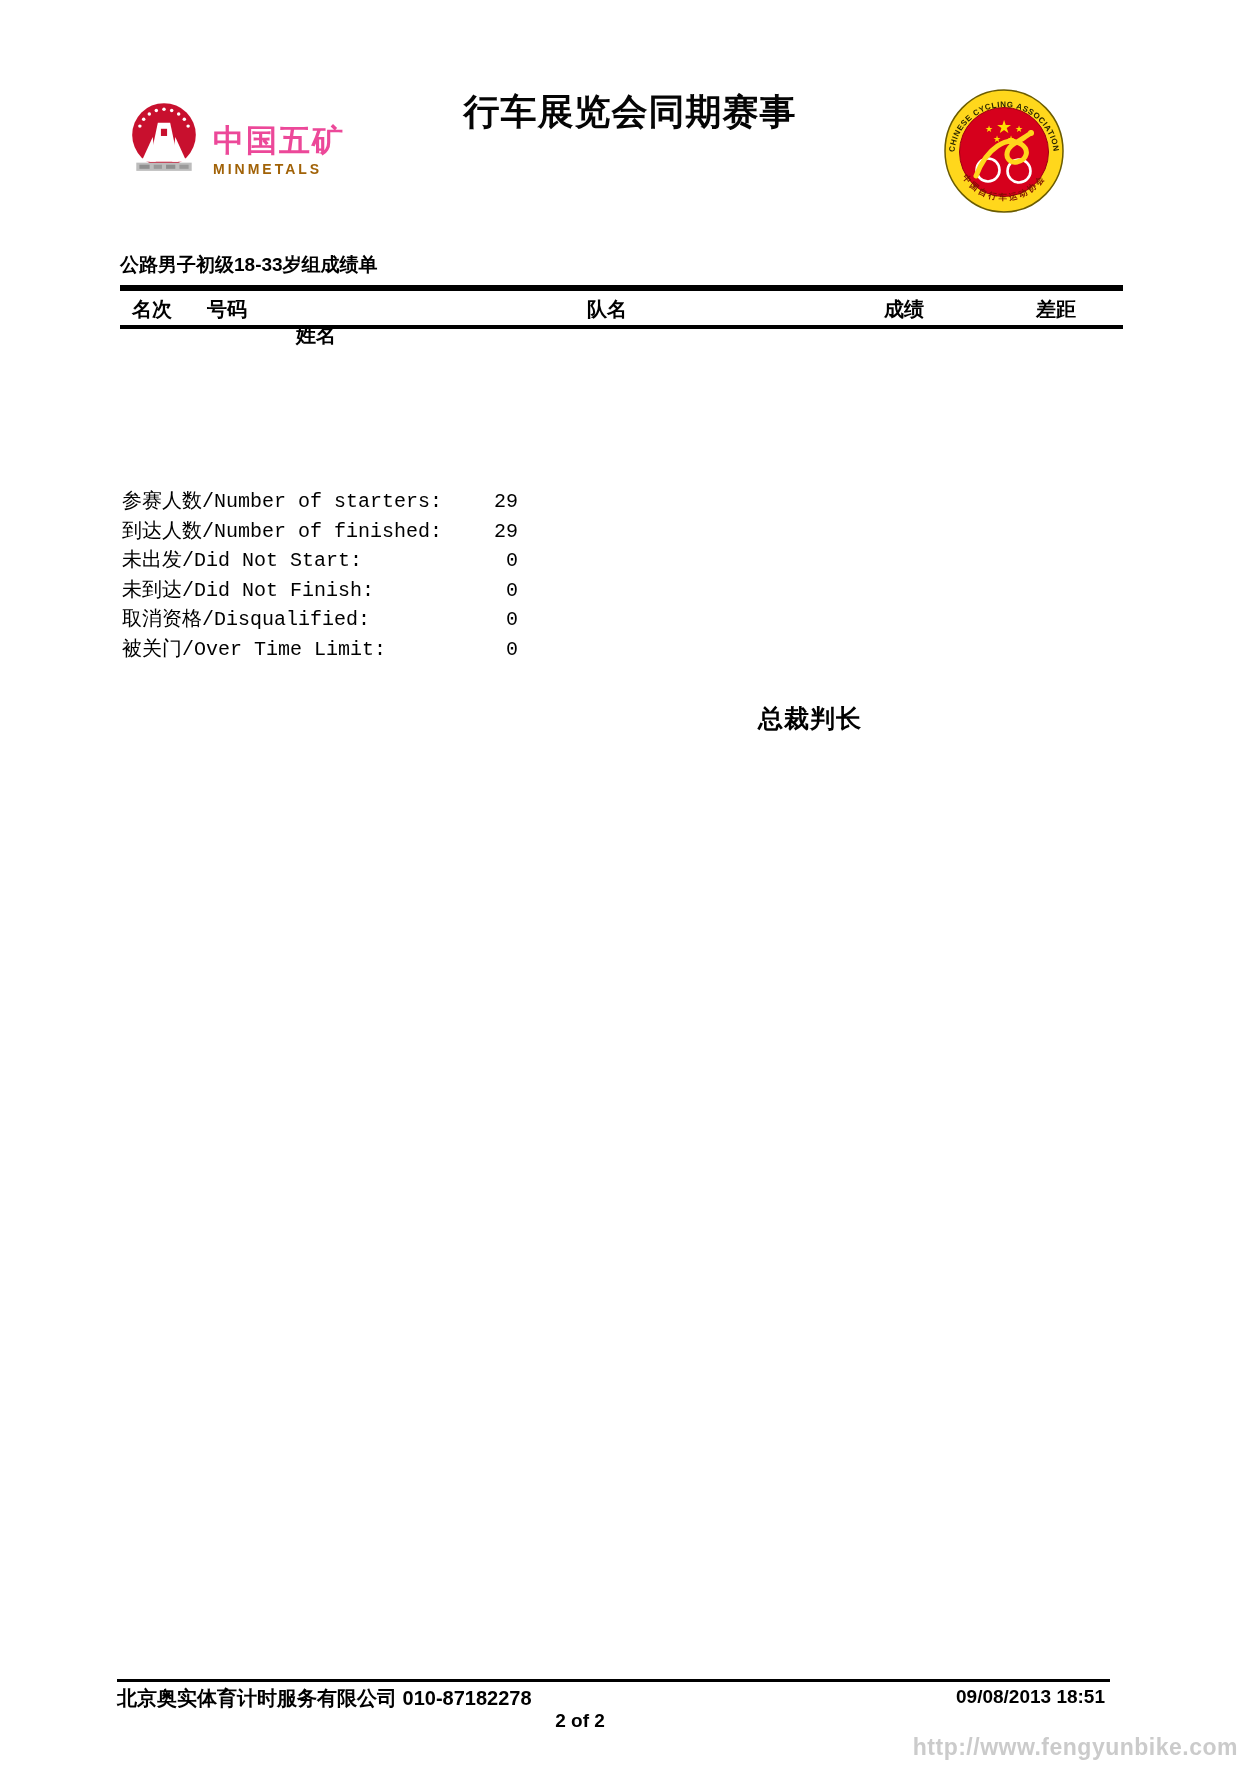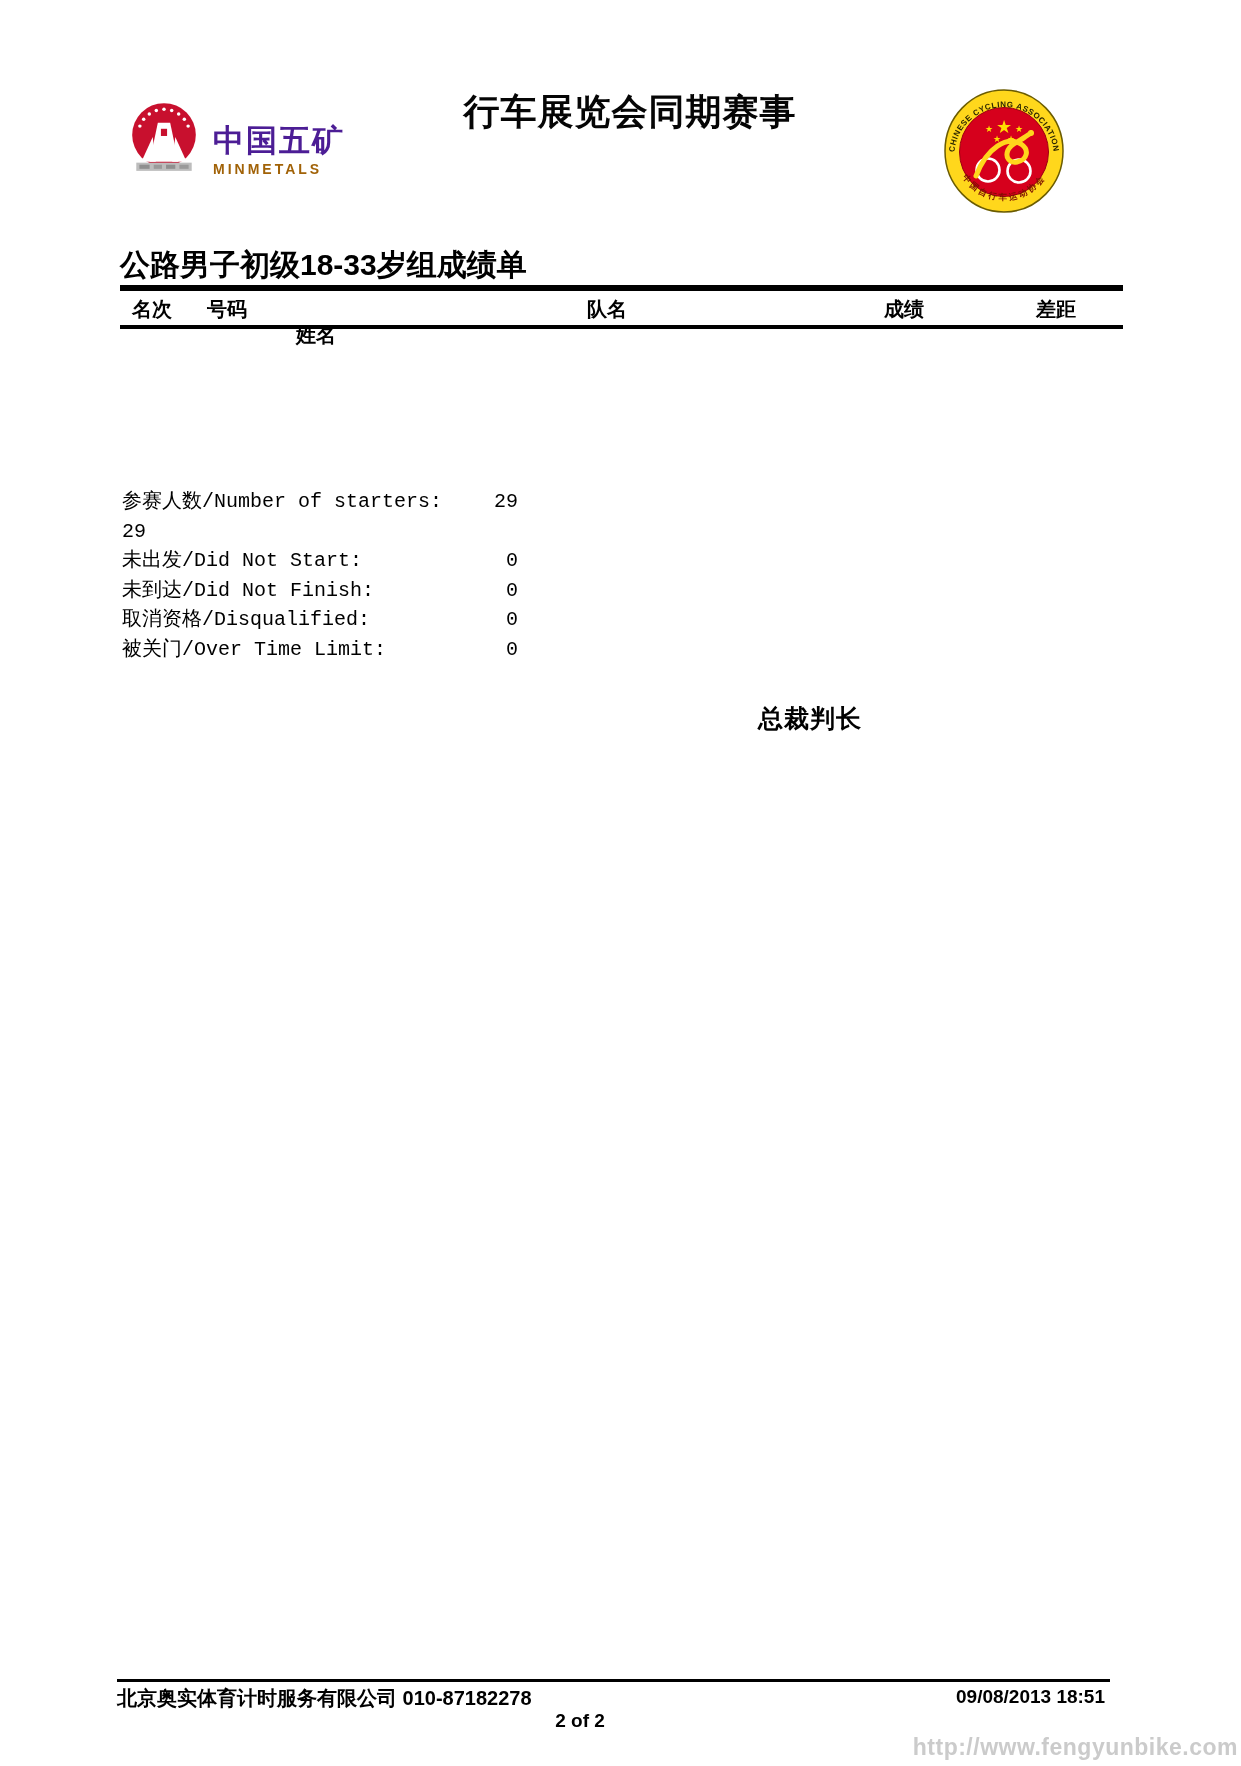--- a/index.html
+++ b/index.html
@@ -3,29 +3,29 @@
 <meta charset="utf-8">
 <style>
   html,body{margin:0;padding:0;background:#ffffff;}
   .page{
     position:relative;width:1241px;height:1766px;background:#ffffff;
     font-family:"Liberation Sans","DejaVu Sans",sans-serif;color:#000;overflow:hidden;
   }
   
   .mm-logo{position:absolute;left:128px;top:98px;}
   .mm-text{position:absolute;left:213px;top:124px;}
-  .mm-cn{font-size:31px;font-weight:bold;color:#4c1d95;letter-spacing:2px;line-height:34px;}
+  .mm-cn{font-size:31px;font-weight:bold;color:#ec4899;letter-spacing:2px;line-height:34px;}
   .mm-en{font-size:14px;font-weight:bold;color:#a16207;letter-spacing:3px;margin-top:3px;}
   .title{
     position:absolute;left:290px;top:86px;width:680px;text-align:center;
     font-size:36px;font-weight:bold;line-height:52px;letter-spacing:1px;color:#050505;
   }
   .cca-logo{position:absolute;left:942px;top:88px;}
   
-  .section-title{position:absolute;left:120px;top:250px;font-size:30px;font-weight:bold;line-height:30px;}
+  .section-title{position:absolute;left:120px;top:250px;font-size:19px;font-weight:bold;line-height:30px;}
   .rule-thick{position:absolute;left:120px;top:285px;width:1003px;height:6px;background:#000;}
   .rule-thin {position:absolute;left:120px;top:325px;width:1003px;height:4px;background:#000;}
   .thead{position:absolute;left:0;top:296px;width:1241px;height:26px;font-size:20px;font-weight:bold;text-decoration:underline;}
   .thead span{position:absolute;top:0;white-space:nowrap;}
   .col-0{left:132px;} .col-1{left:207px;} .col-2{left:296px;margin-top:26px;}
   .col-3{left:587px;} .col-4{left:884px;} .col-5{left:1036px;}
   
   .stats{
     position:absolute;left:122px;top:487px;width:396px;
     font-family:"Liberation Mono","DejaVu Sans Mono",monospace;
@@ -125,20 +125,21 @@
     <span class="col-5">差距</span>
   </div>
   <div class="rule-thin"></div>
 
   <div class="stats">
     <div class="stat-row">
       <span class="stat-label">参赛人数/Number of starters:</span>
       <span class="stat-value">29</span>
     </div>
     <div class="stat-row">
+      <span class="stat-label">到达人数/Number of finished:</span>
       <span class="stat-value">29</span>
     </div>
     <div class="stat-row">
       <span class="stat-label">未出发/Did Not Start:</span>
       <span class="stat-value">0</span>
     </div>
     <div class="stat-row">
       <span class="stat-label">未到达/Did Not Finish:</span>
       <span class="stat-value">0</span>
     </div>

